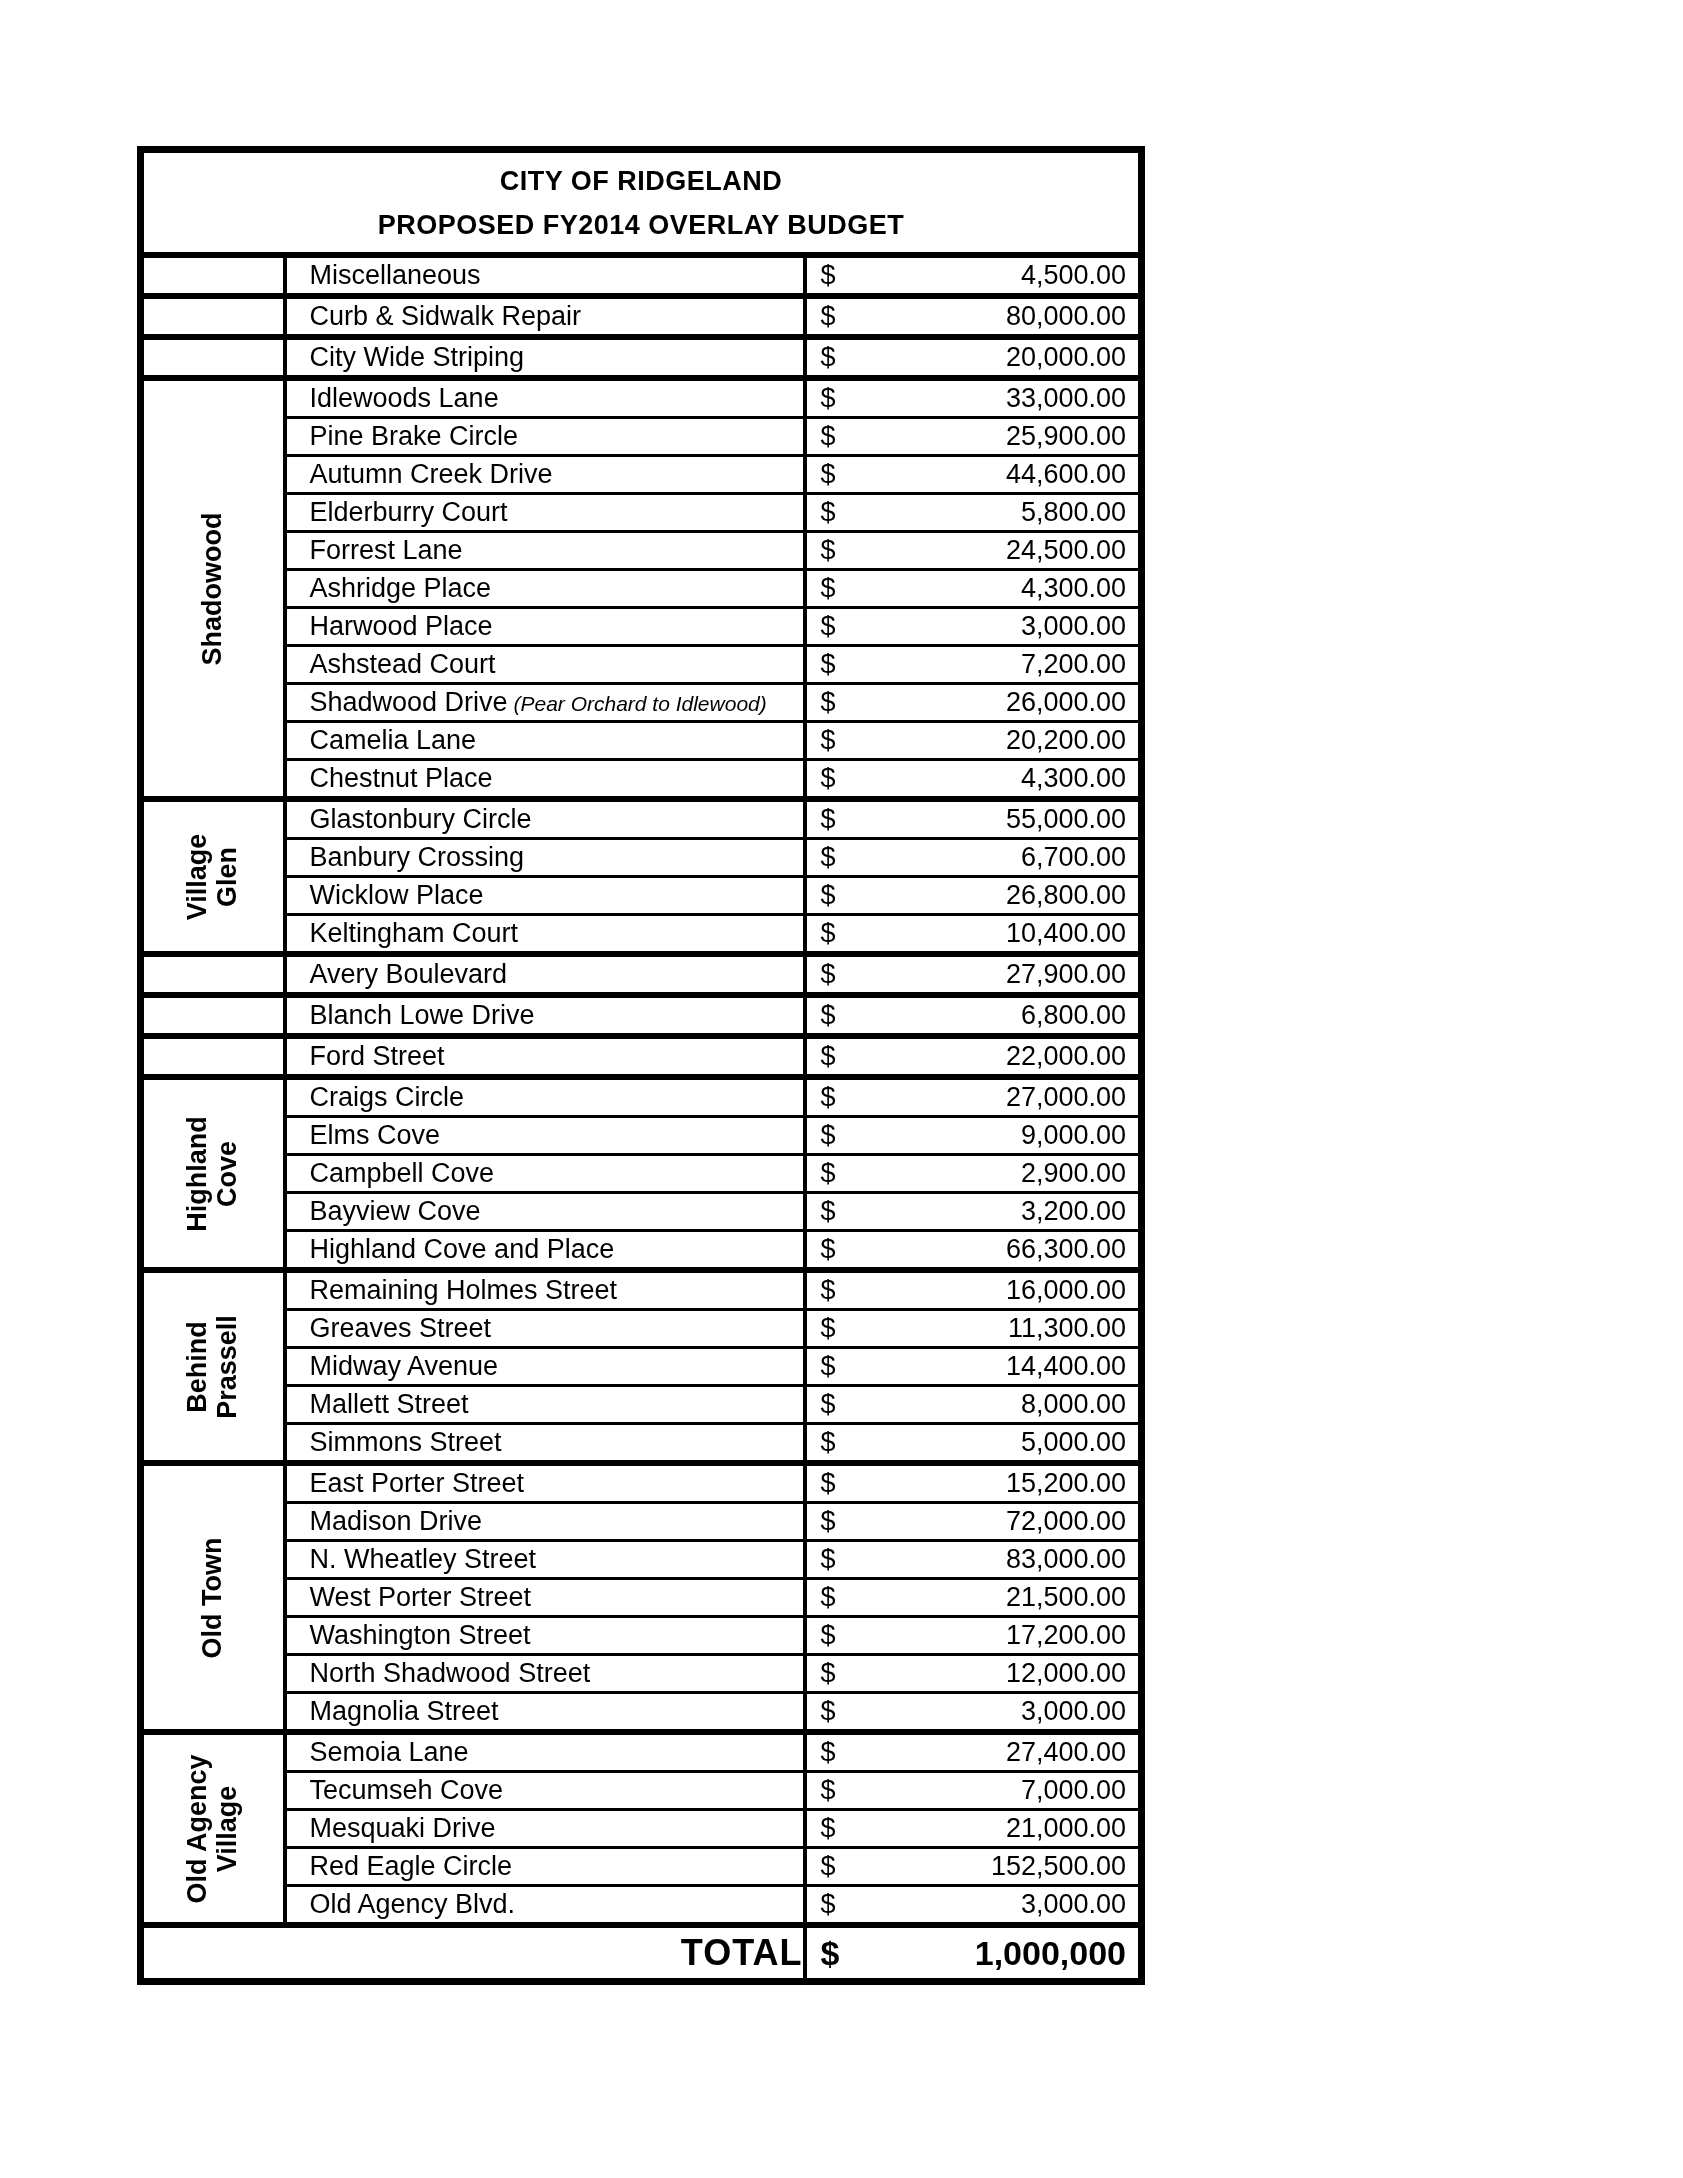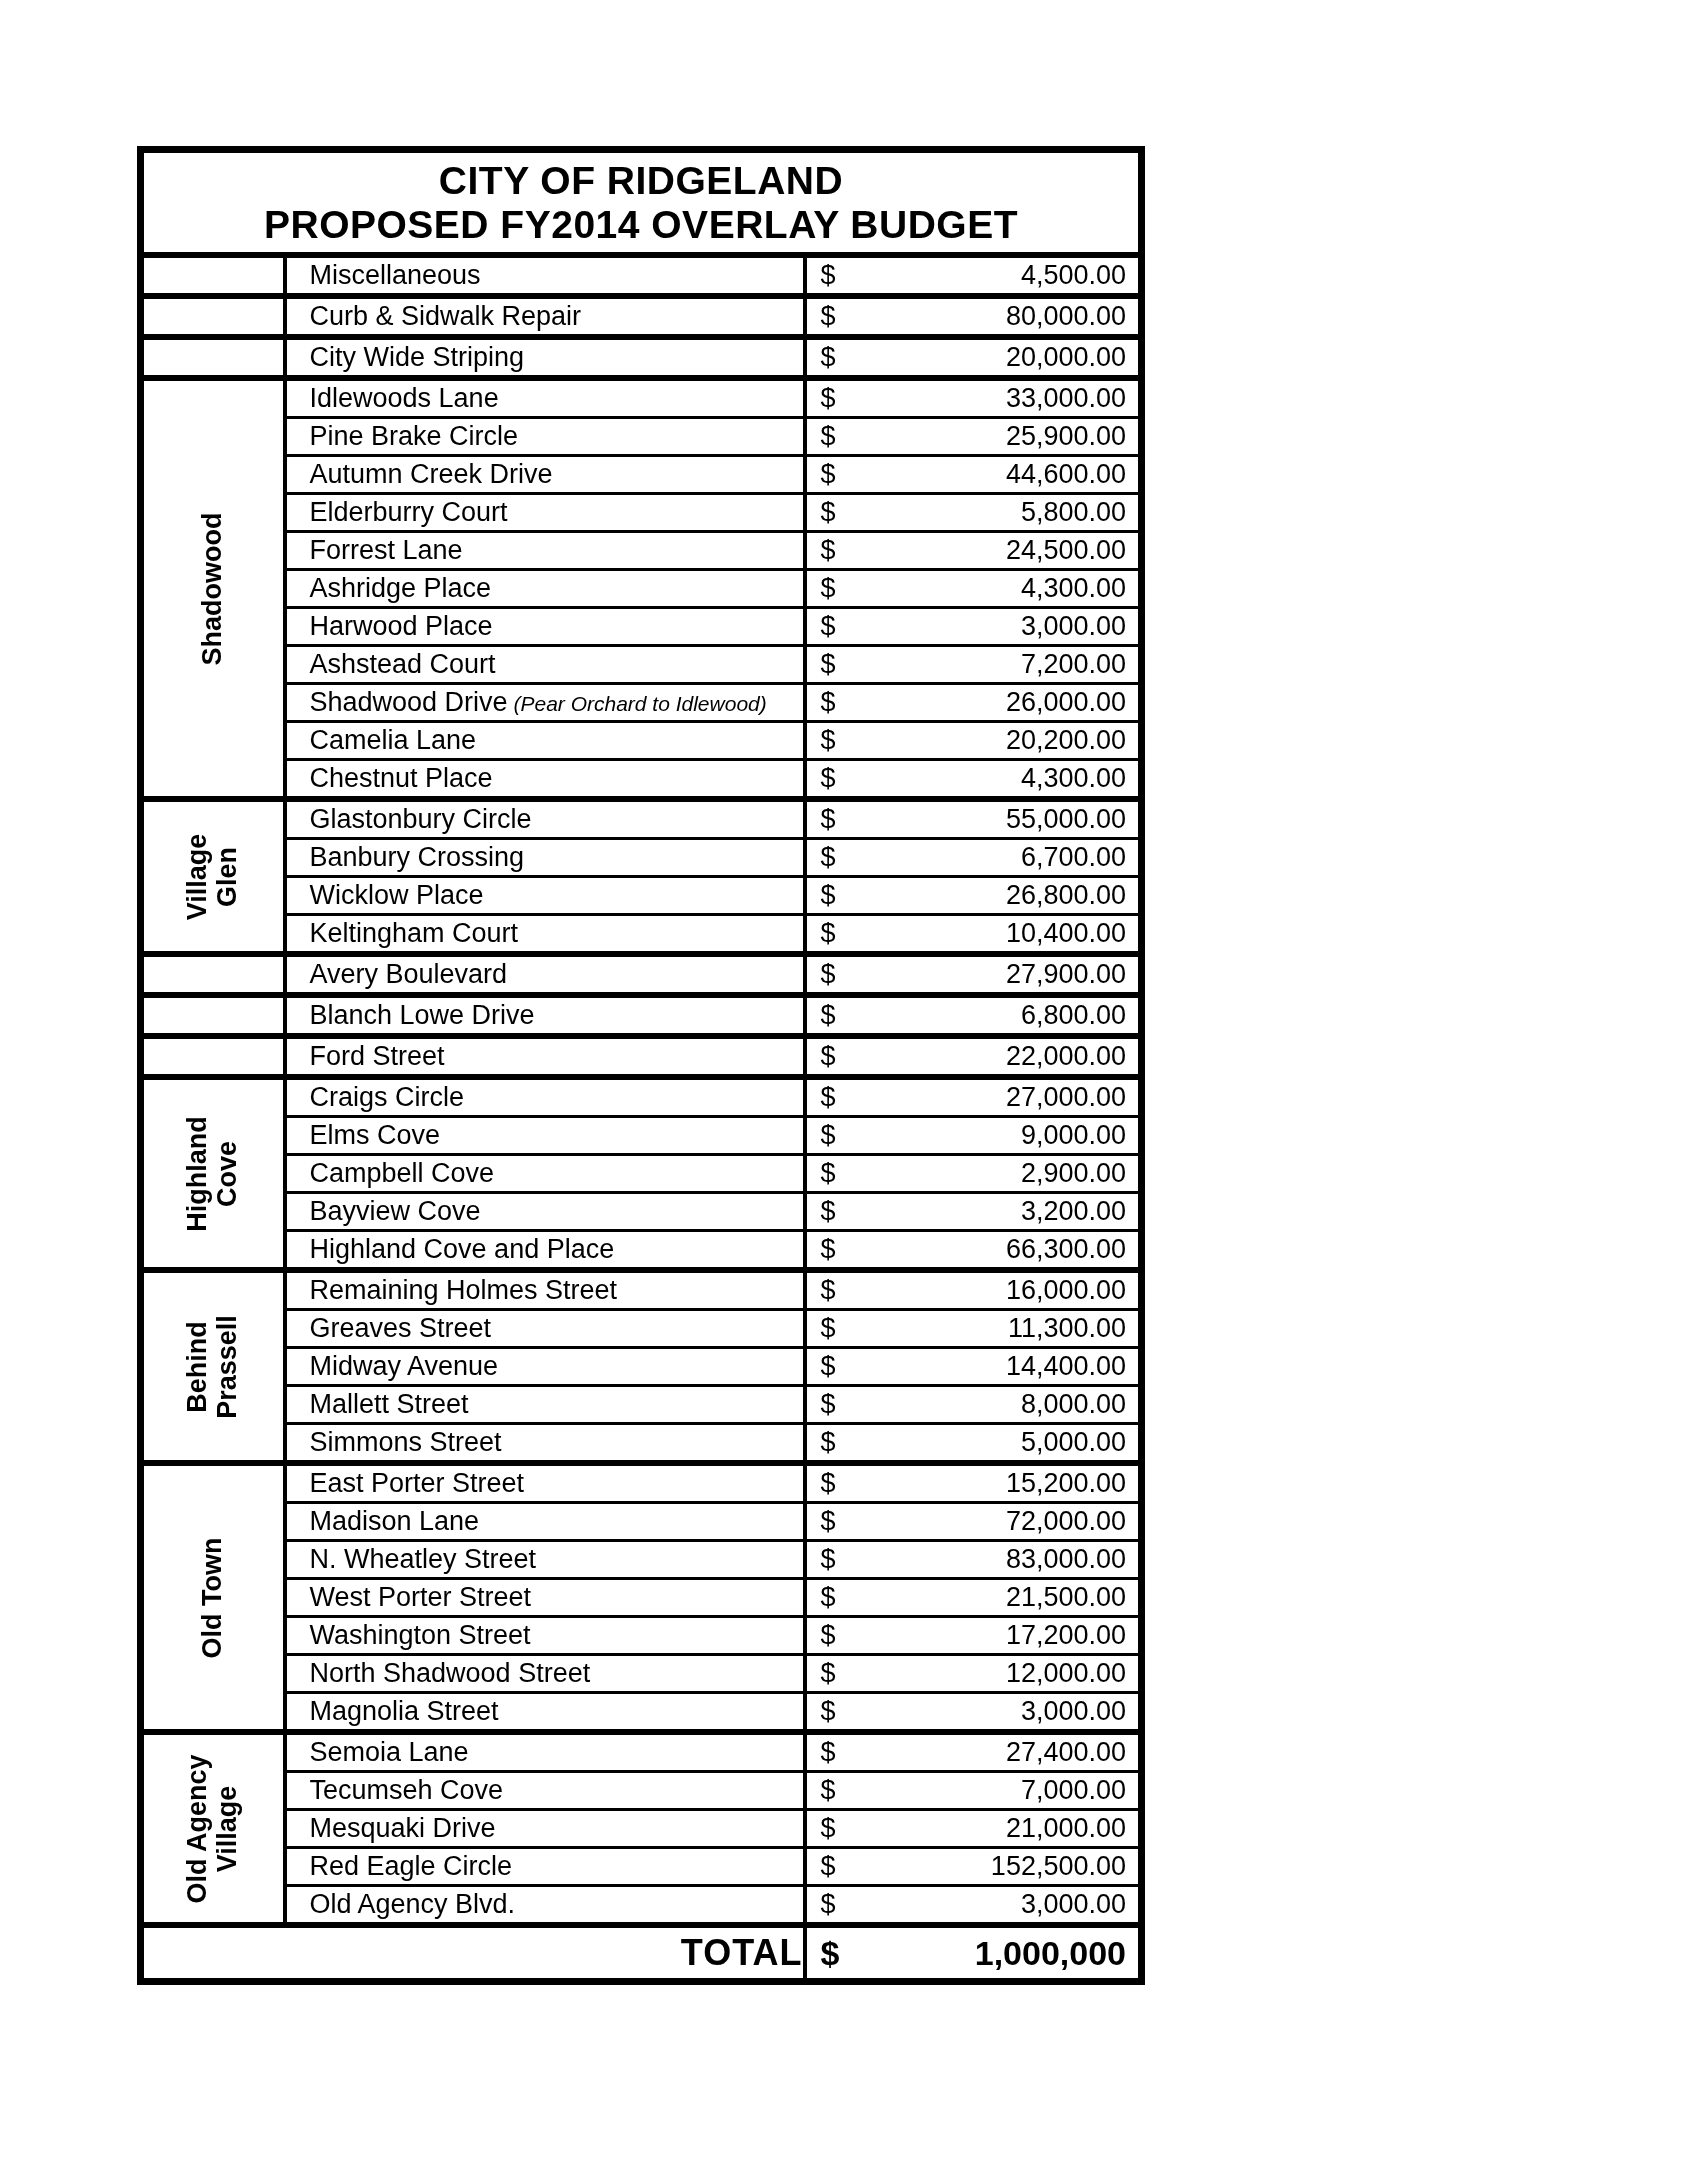--- a/index.html
+++ b/index.html
@@ -32,21 +32,21 @@
   
   tr.title-row td {
     border-bottom: 6px solid #000000;
     height: 99px;
     text-align: center;
     vertical-align: middle;
     padding: 0;
   }
   .title-line {
     font-weight: 700;
-    font-size: 39px;
+    font-size: 27px;
     line-height: 44px;
     letter-spacing: 0.5px;
   }
 
   
   td {
     padding: 0;
     vertical-align: middle;
   }
   tr.item-row td {
@@ -534,21 +534,21 @@
     <td class="amount-cell">
       <div class="amount-wrap">
         <span>$</span>
         <span>15,200.00</span>
       </div>
     </td>
   </tr>
         <tr class="item-row">
 
     <td class="name-cell">
-      <span>Madison Lane</span>
+      <span>Madison Drive</span>
     </td>
     <td class="amount-cell">
       <div class="amount-wrap">
         <span>$</span>
         <span>72,000.00</span>
       </div>
     </td>
   </tr>
         <tr class="item-row">
 

